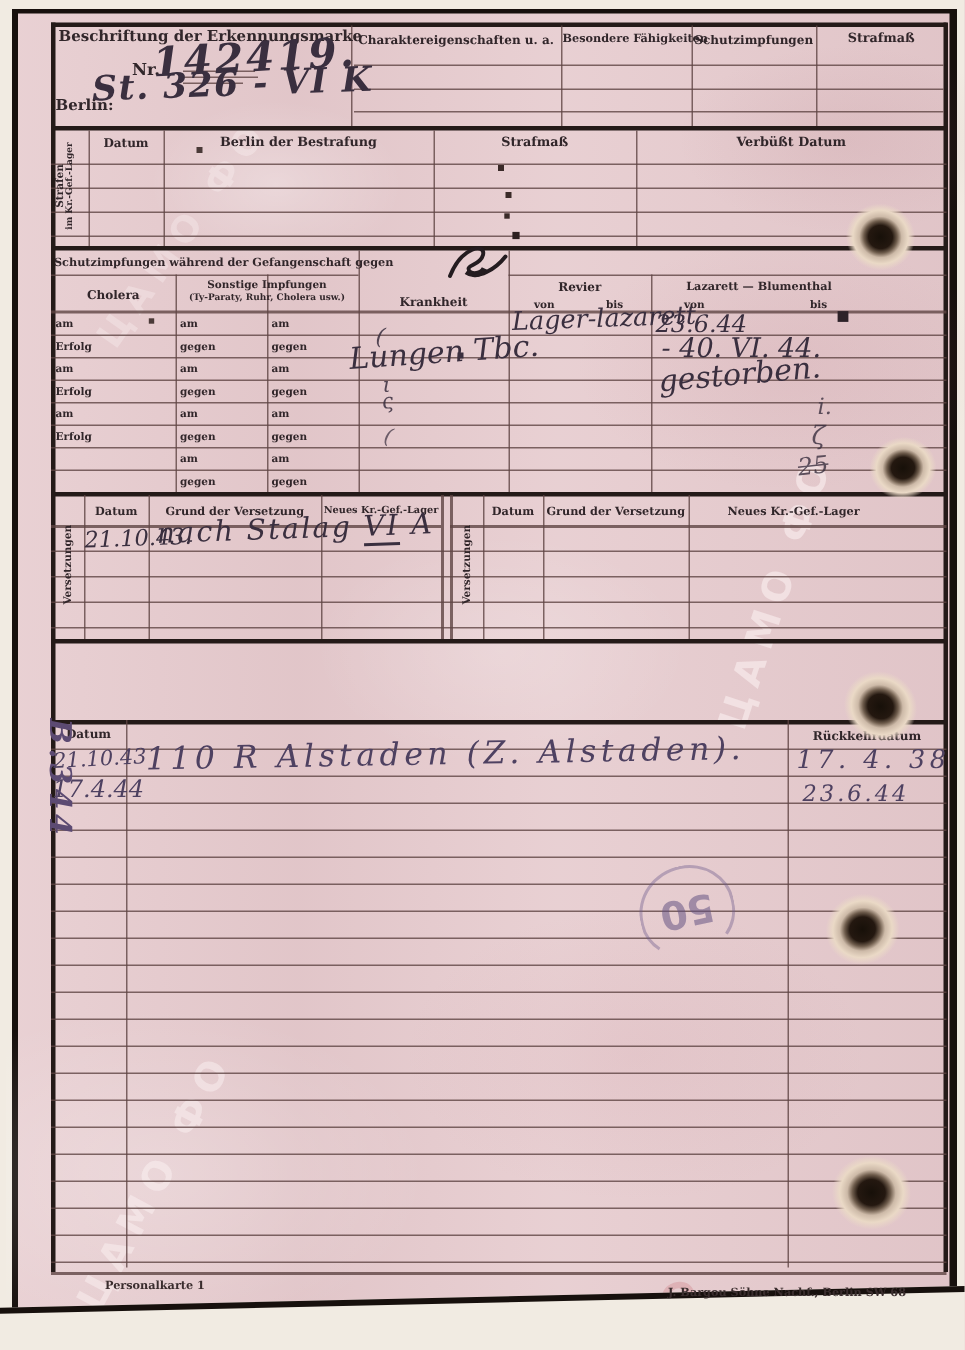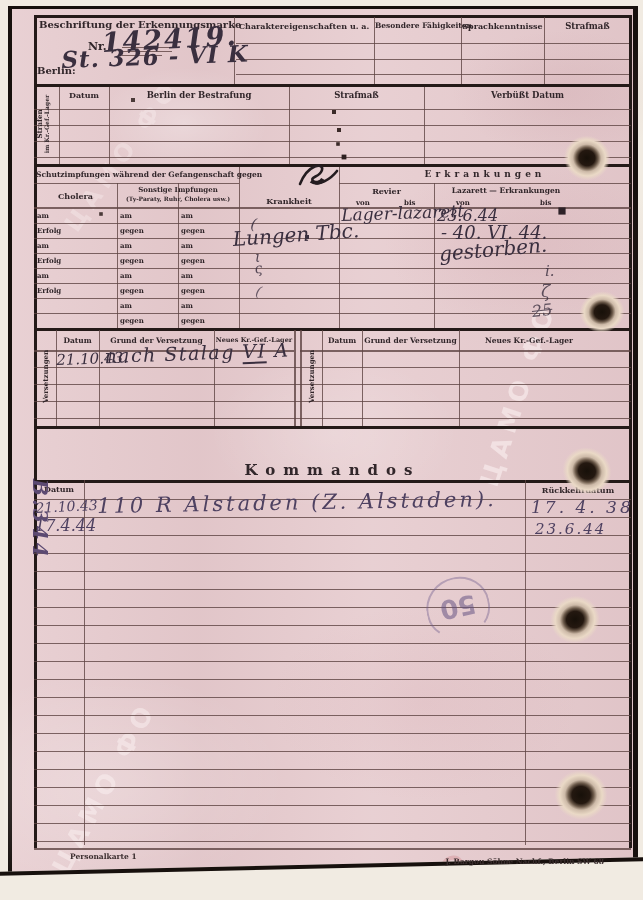--- a/index.html
+++ b/index.html
@@ -68,44 +68,43 @@
   <div class="a print" style="left:84px;top:37px;font-size:11px;">Nr.</div>
   <div class="a hand" style="left:97px;top:24px;font-size:27px;letter-spacing:2px;transform:rotate(-3deg);font-weight:bold;">142419.</div>
   <div class="hline" style="left:118px;top:44px;width:48px;height:1px;"></div>
   <div class="hline" style="left:116px;top:48px;width:52px;height:1px;"></div>
   <div class="hline" style="left:118px;top:52px;width:40px;height:1px;"></div>
   <div class="a print" style="left:33px;top:62px;font-size:10px;">Berlin:</div>
   <div class="a hand" style="left:57px;top:43px;font-size:23px;letter-spacing:1px;transform:rotate(-2deg);font-weight:bold;">St. 326 - VI K</div>
 
   <div class="a print ctr" style="left:232px;top:18px;width:136px;font-size:8px;">Charaktereigenschaften u. a.</div>
   <div class="a print ctr" style="left:371px;top:18px;width:85px;font-size:7.5px;">Besondere Fähigkeiten</div>
-  <div class="a print ctr" style="left:458px;top:18px;width:81px;font-size:8px;">Sprachkenntnisse</div>
+  <div class="a print ctr" style="left:458px;top:18px;width:81px;font-size:8px;">Schutzimpfungen</div>
   <div class="a print ctr" style="left:541px;top:18px;width:85px;font-size:8.5px;">Strafmaß</div>
 
   <div class="a print ctr" style="left:2px;top:111px;width:80px;height:20px;transform:rotate(-90deg);line-height:1.15;">
     <div style="font-size:7px;">Strafen</div>
     <div style="font-size:6px;">im Kr.-Gef.-Lager</div>
   </div>
   <div class="a print ctr" style="left:55px;top:87px;width:50px;font-size:8px;">Datum</div>
   <div class="a print ctr" style="left:105px;top:87px;width:180px;font-size:8.5px;">Berlin der Bestrafung</div>
   <div class="a print ctr" style="left:285px;top:87px;width:135px;font-size:8.5px;">Strafmaß</div>
   <div class="a print ctr" style="left:420px;top:87px;width:207px;font-size:8.5px;">Verbüßt Datum</div>
 
   <div class="a print ctr" style="left:32px;top:167px;width:201px;font-size:7.5px;">Schutzimpfungen während der Gefangenschaft gegen</div>
-  <div class="a print ctr" style="left:335px;top:166px;width:292px;font-size:9px;letter-spacing:4px;">Erkrankungen</div>
   <div class="a print ctr" style="left:30px;top:188px;width:83px;font-size:8px;">Cholera</div>
   <div class="a print ctr" style="left:113px;top:183px;width:122px;line-height:1.25;">
     <div style="font-size:7px;">Sonstige Impfungen</div>
     <div style="font-size:6px;">(Ty-Paraty, Ruhr, Cholera usw.)</div>
   </div>
   <div class="a print ctr" style="left:235px;top:193px;width:100px;font-size:8px;">Krankheit</div>
   <div class="a print ctr" style="left:335px;top:183px;width:95px;font-size:8px;">Revier</div>
   <div class="a print" style="left:352px;top:195px;font-size:7px;">von</div>
   <div class="a print" style="left:400px;top:195px;font-size:7px;">bis</div>
-  <div class="a print ctr" style="left:432px;top:183px;width:140px;font-size:7.5px;">Lazarett — Erkrankungen</div>
+  <div class="a print ctr" style="left:432px;top:183px;width:140px;font-size:7.5px;">Lazarett — Blumenthal</div>
   <div class="a print" style="left:452px;top:195px;font-size:7px;">von</div>
   <div class="a print" style="left:536px;top:195px;font-size:7px;">bis</div>
 
   <div class="a" style="left:293px;top:158px;z-index:4;">
     <svg width="44" height="27" viewBox="0 0 44 27">
       <path d="M3 23 C 11 3, 27 1, 25 9 C 23 17, 11 15, 17 21 C 21 25, 33 19, 40 10" fill="none" stroke="#241c20" stroke-width="2.6" stroke-linecap="round"></path>
       <path d="M14 20 C 18 23, 24 22, 26 18" fill="none" stroke="#241c20" stroke-width="4"></path>
     </svg>
   </div>
 
@@ -131,21 +130,20 @@
   <div class="a print ctr" style="left:210px;top:333px;width:80px;font-size:6.5px;">Neues Kr.-Gef.-Lager</div>
   <div class="a print ctr" style="left:318px;top:333px;width:40px;font-size:7.5px;">Datum</div>
   <div class="a print ctr" style="left:358px;top:333px;width:97px;font-size:7.5px;">Grund der Versetzung</div>
   <div class="a print ctr" style="left:455px;top:333px;width:140px;font-size:7.5px;">Neues Kr.-Gef.-Lager</div>
 
   <div class="a hand" style="left:52px;top:348px;font-size:15px;transform:rotate(-2deg);">21.10.43.</div>
   <div class="a hand" style="left:100px;top:342px;font-size:19px;letter-spacing:1.5px;transform:rotate(-2deg);">
     <span>nach Stalag </span><span style="border-bottom:2px solid #3a2f3f;">VI</span><span> A</span>
   </div>
 
-  <div class="a print ctr" style="left:30px;top:458px;width:597px;font-size:15px;letter-spacing:8px;">Kommandos</div>
   <div class="a print ctr" style="left:30px;top:481px;width:50px;font-size:8px;">Datum</div>
   <div class="a print ctr" style="left:521px;top:482px;width:106px;font-size:8px;">Rückkehrdatum</div>
 
   <div class="a hand hand2" style="left:31px;top:497px;font-size:14px;transform:rotate(-3deg);">21.10.43</div>
   <div class="a hand hand2" style="left:93px;top:491px;font-size:21px;letter-spacing:3px;transform:rotate(-1deg);">110 R Alstaden (Z. Alstaden).</div>
   <div class="a hand hand2" style="left:527px;top:494px;font-size:17px;letter-spacing:3px;">17. 4. 38</div>
   <div class="a hand hand2" style="left:31px;top:513px;font-size:16px;">17.4.44</div>
   <div class="a hand hand2" style="left:531px;top:517px;font-size:15px;letter-spacing:2px;">23.6.44</div>
 
   <div class="a hand handp" style="left:48px;top:476px;font-size:20px;letter-spacing:3px;transform:rotate(90deg);font-weight:bold;">B.344</div>

